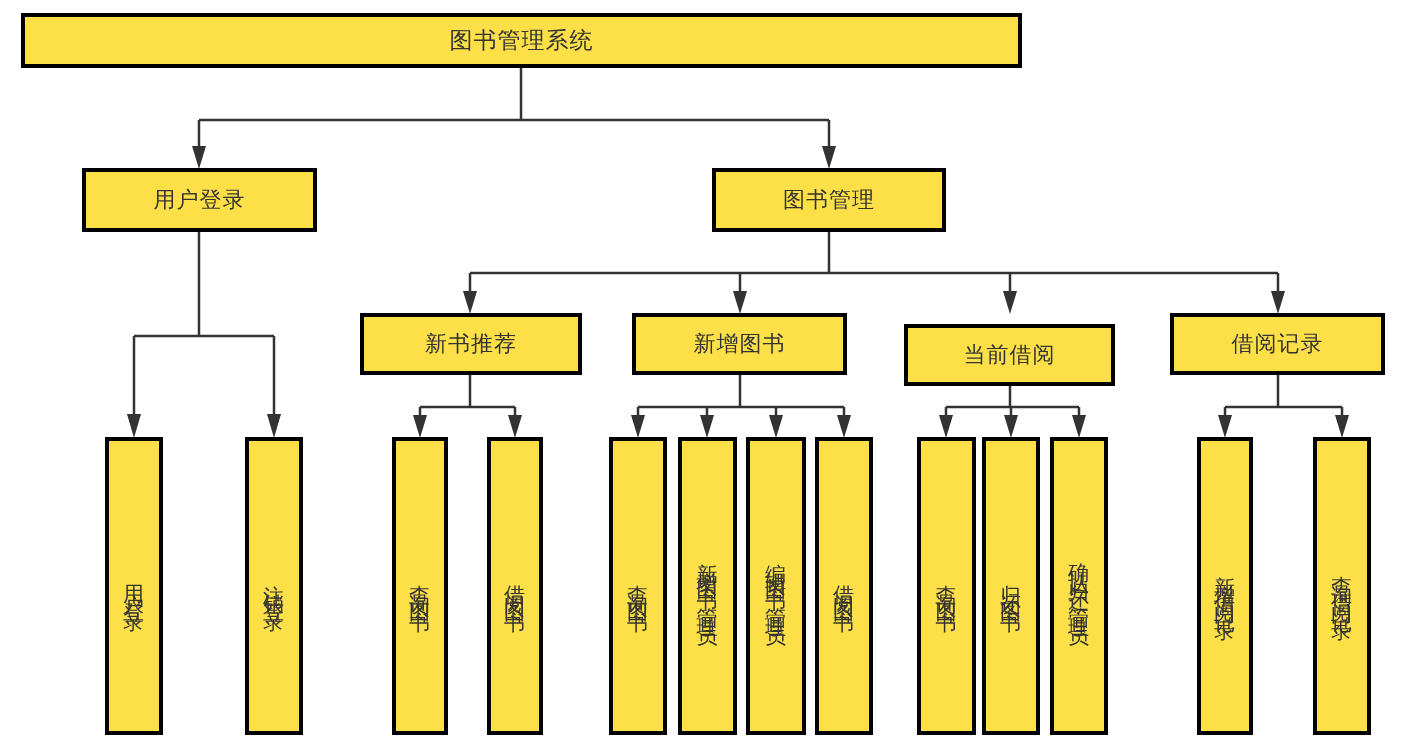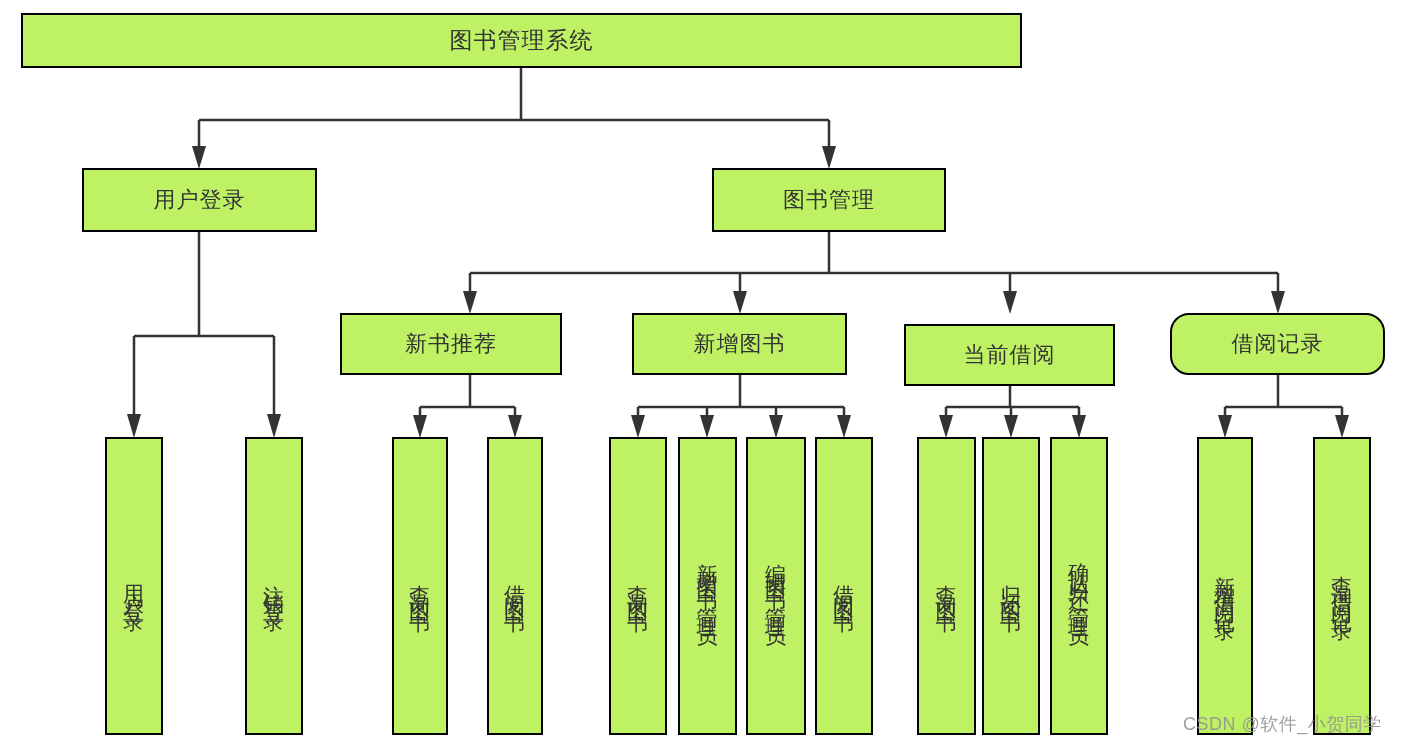--- a/index.html
+++ b/index.html
@@ -12,22 +12,22 @@
     overflow: hidden;
   }
   #connectors {
     position: absolute;
     left: 0; top: 0;
     width: 1405px; height: 747px;
   }
   .node {
     position: absolute;
     box-sizing: border-box;
-    border: 2px solid #000000;
-    background: #bef264;
+    border: 4px solid #000000;
+    background: #fde047;
     display: flex;
     align-items: center;
     justify-content: center;
     color: #333333;
   }
   .node-h .label {
     font-size: 22px;
     letter-spacing: 1px;
     white-space: nowrap;
   }
@@ -99,30 +99,30 @@
     <span class="label">图书管理系统</span>
   </div>
 
   <div class="node node-h" style="left:82px; top:168px; width:235px; height:64px;">
     <span class="label">用户登录</span>
   </div>
   <div class="node node-h" style="left:712px; top:168px; width:234px; height:64px;text-align:center;">
     <span class="label">图书管理</span>
   </div>
 
-  <div class="node node-h" style="left:340px; top:313px; width:222px; height:62px;">
+  <div class="node node-h" style="left:360px; top:313px; width:222px; height:62px;">
     <span class="label">新书推荐</span>
   </div>
   <div class="node node-h" style="left:632px; top:313px; width:215px; height:62px;">
     <span class="label">新增图书</span>
   </div>
   <div class="node node-h" style="left:904px; top:324px; width:211px; height:62px;">
     <span class="label">当前借阅</span>
   </div>
-  <div class="node node-h" style="left:1170px; top:313px; width:215px; height:62px;border-radius:19px;">
+  <div class="node node-h" style="left:1170px; top:313px; width:215px; height:62px;">
     <span class="label">借阅记录</span>
   </div>
 
   <div class="node node-v" style="left:105px; top:437px; width:58px; height:298px;">
     <span class="label">用户登录</span>
   </div>
   <div class="node node-v" style="left:245px; top:437px; width:58px; height:298px;">
     <span class="label">注销登录</span>
   </div>
 
@@ -156,15 +156,14 @@
     <span class="label">确认归还（管理员）</span>
   </div>
 
   <div class="node node-v" style="left:1197px; top:437px; width:56px; height:298px;">
     <span class="label">新增借阅记录</span>
   </div>
   <div class="node node-v" style="left:1313px; top:437px; width:58px; height:298px;">
     <span class="label">查询借阅记录</span>
   </div>
 
-  <div id="watermark">CSDN @软件_小贺同学</div>
 
 </div>
 
 </body></html>

